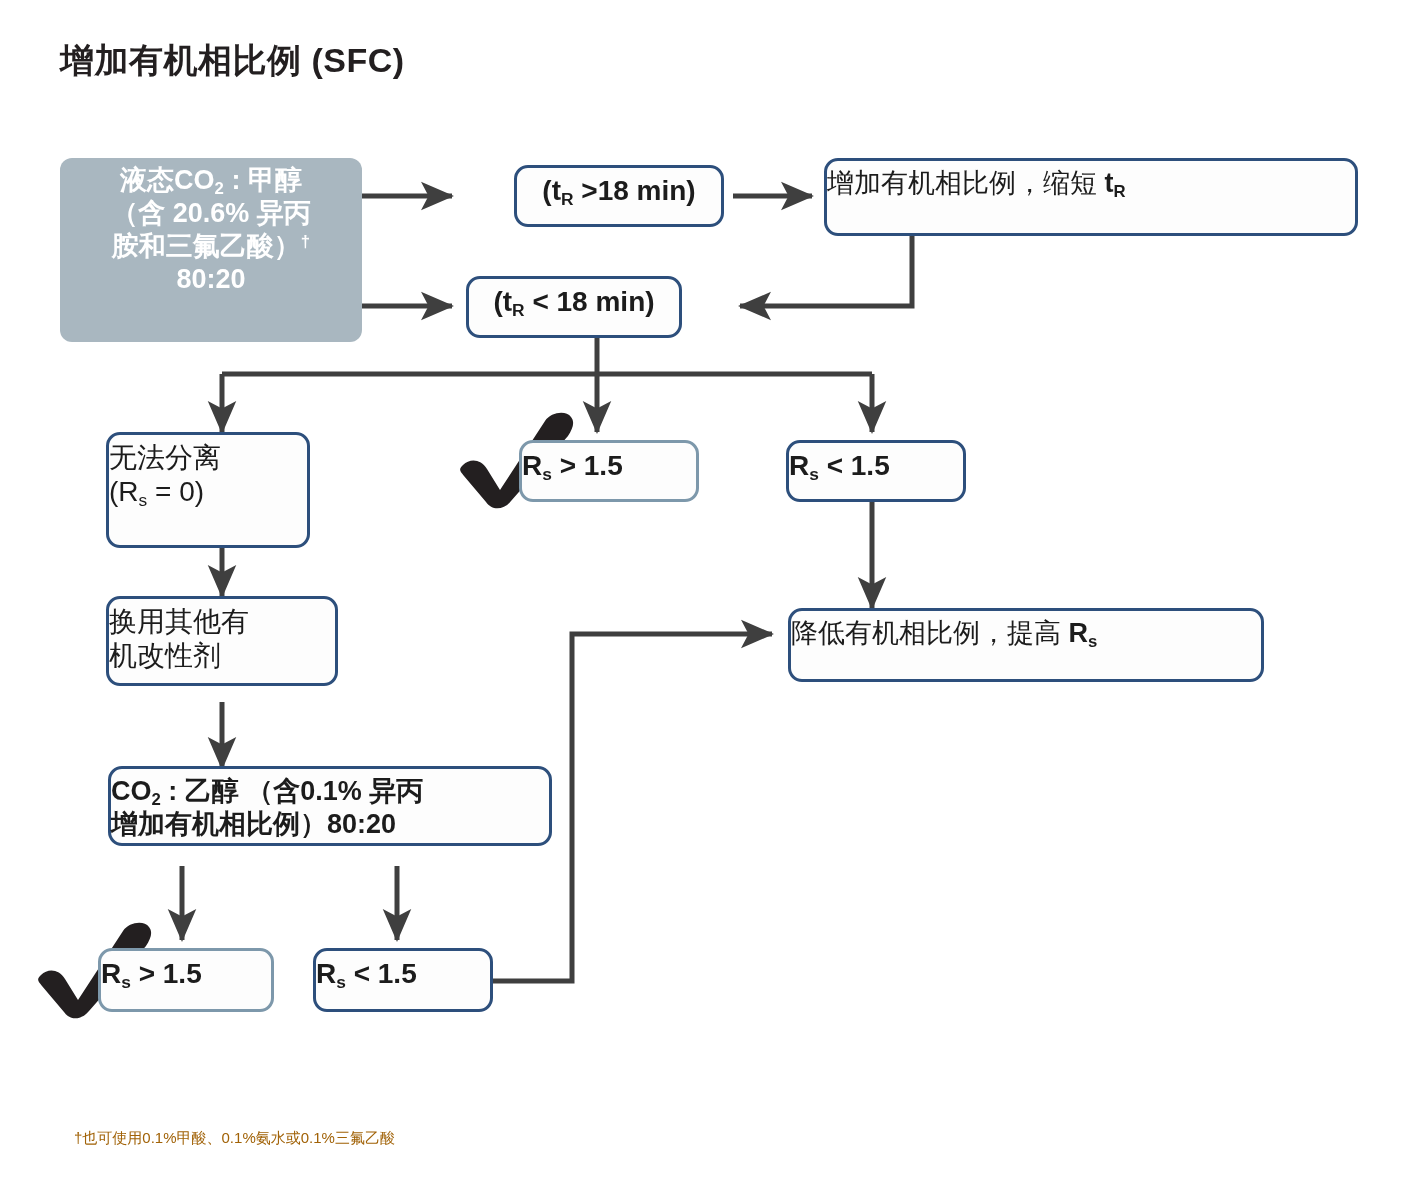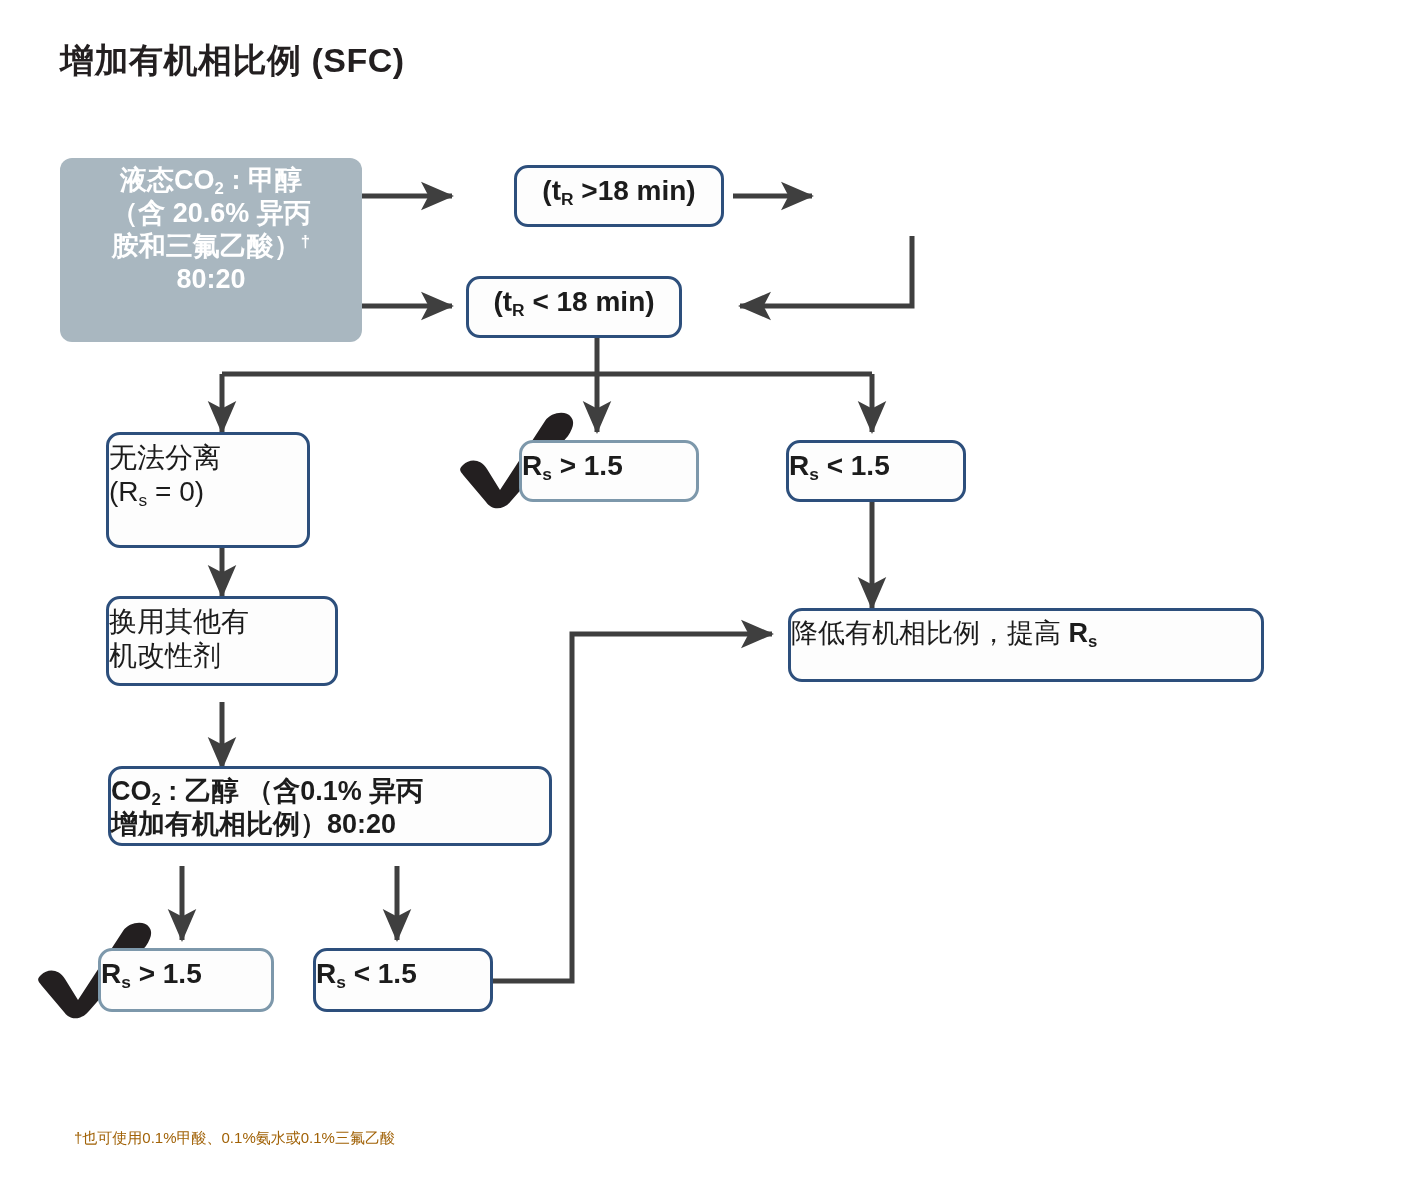--- a/index.html
+++ b/index.html
@@ -161,20 +161,23 @@
   </div>
 
   <div class="node center" style="left:466px; top:165px; width:210px; height:62px;margin-left:48px;">
     <span class="txt fs-node bold"><span>(t</span><sub>R</sub><span> &gt;18 min)</span></span>
   </div>
 
   <div class="node center" style="left:466px; top:276px; width:216px; height:62px;">
     <span class="txt fs-node bold"><span>(t</span><sub>R</sub><span> &lt; 18 min)</span></span>
   </div>
 
+  <div class="node" style="left:824px; top:158px; width:534px; height:78px;">
+    <span class="txt fs-mid"><span>增加有机相比例，缩短 </span><span class="bold">t</span><sub class="bold">R</sub></span>
+  </div>
 
   <div class="node" style="left:106px; top:432px; width:204px; height:116px;">
     <span class="txt fs-node">
       <span>无法分离</span><br>
       <span>(R</span><sub>s</sub><span> = 0)</span>
     </span>
   </div>
 
   <div class="node light" style="left:519px; top:440px; width:180px; height:62px;">
     <span class="txt fs-node bold"><span>R</span><sub>s</sub><span> &gt; 1.5</span></span>

